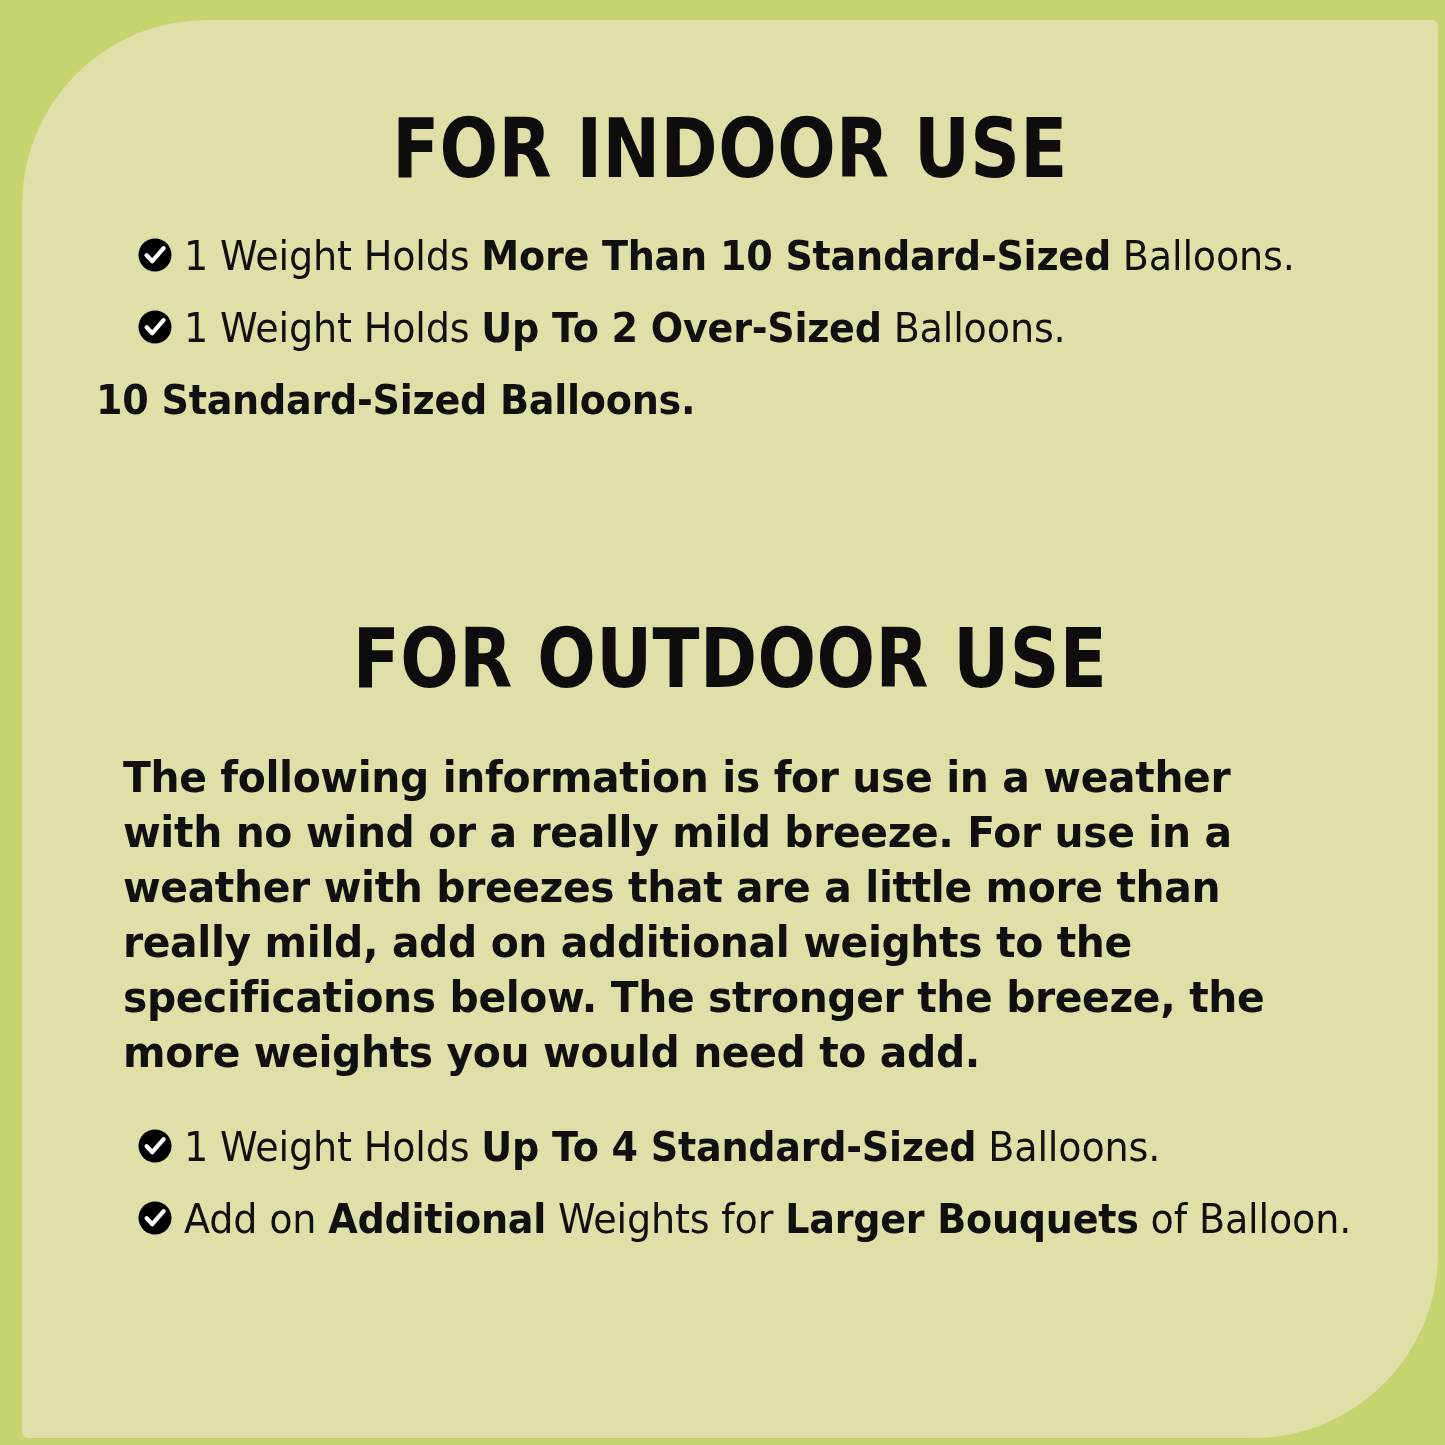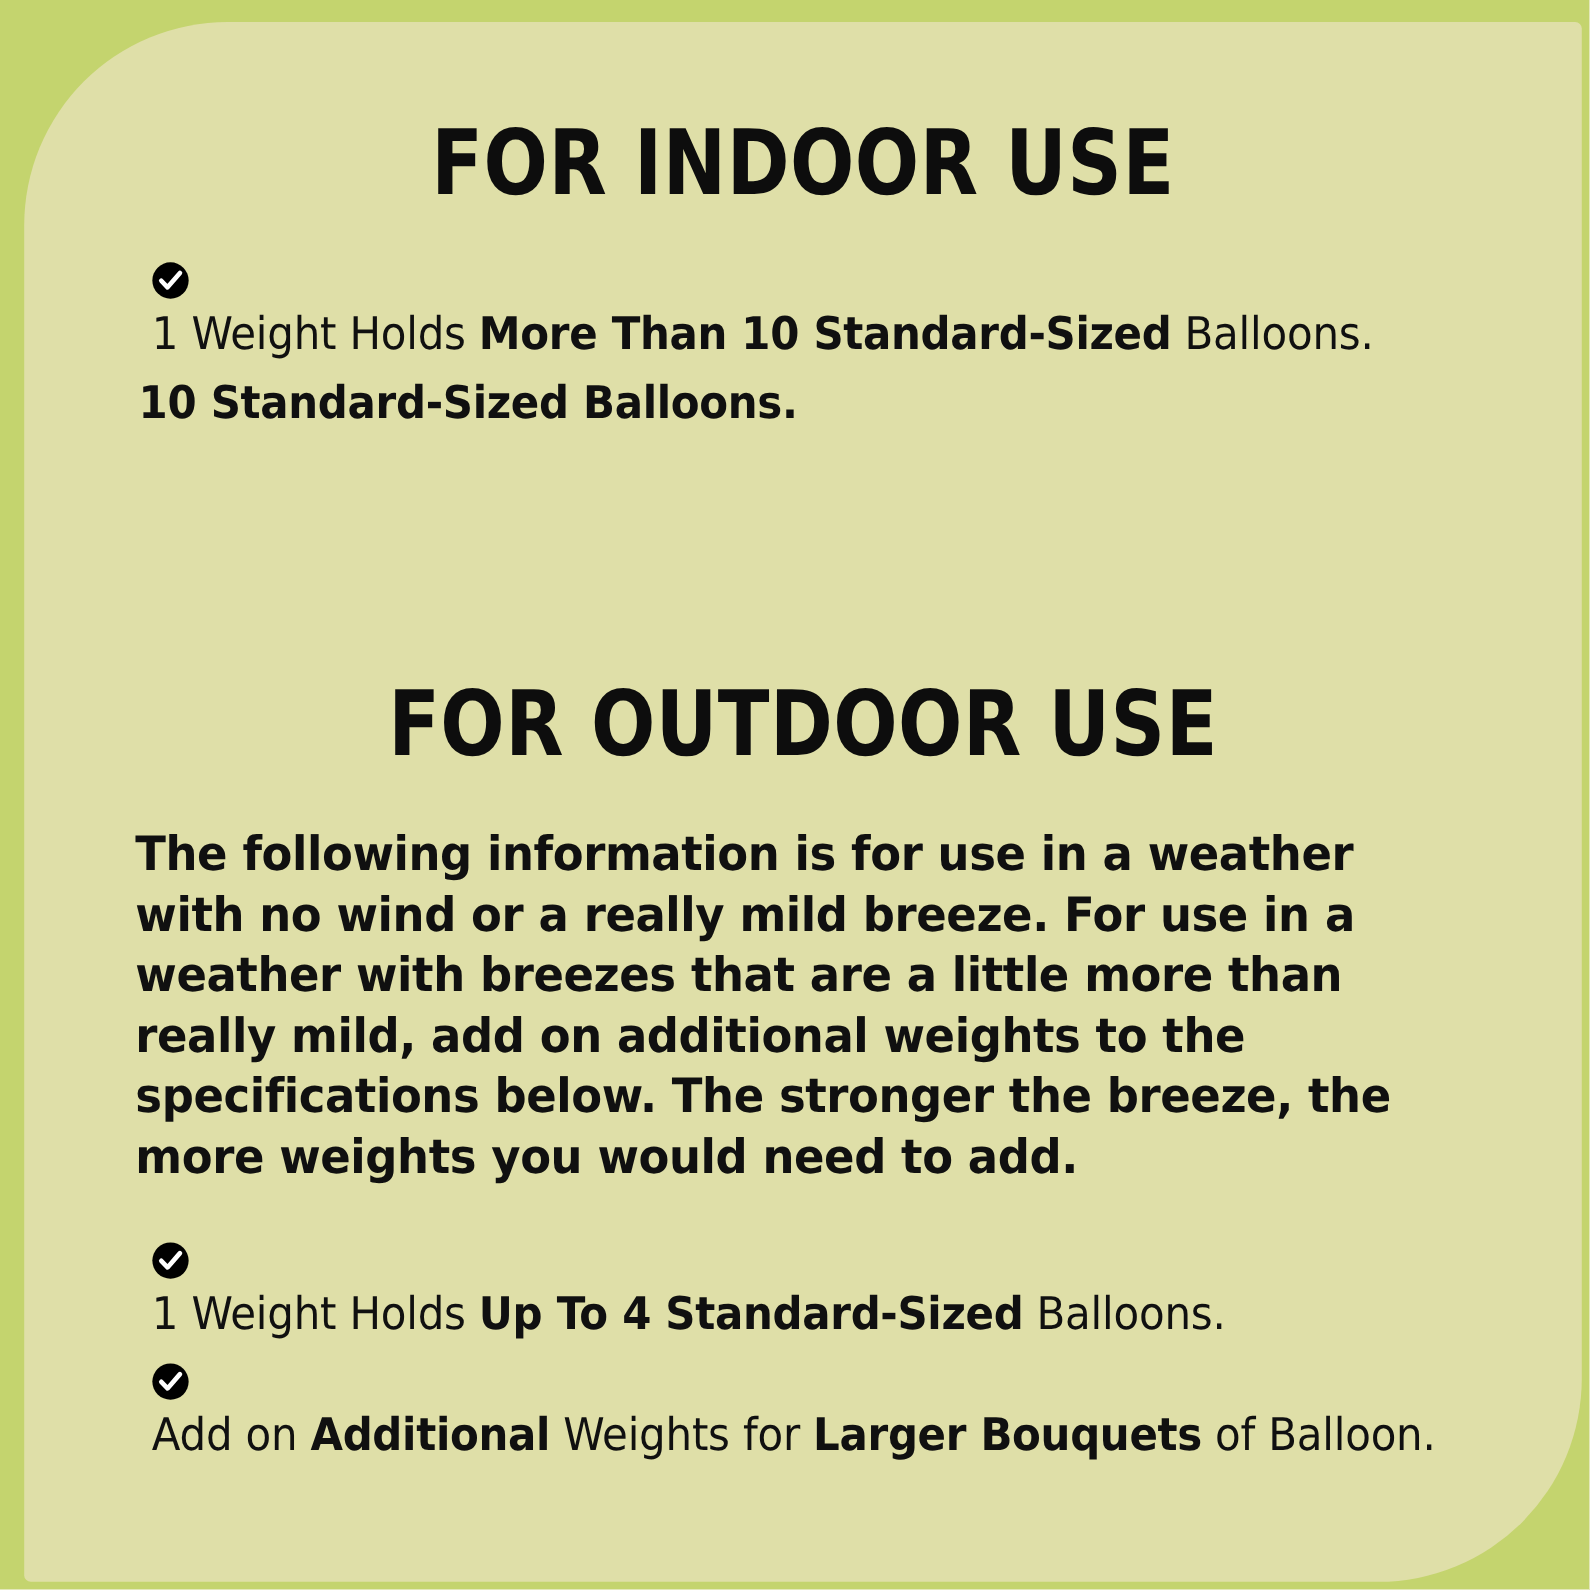--- a/index.html
+++ b/index.html
@@ -82,21 +82,20 @@
   .list-indoor { top: 205px; }
   .list-outdoor { top: 1096px; }
 
   .bullet-row {
     position: relative;
     display: flex;
     align-items: flex-start;
     padding-left: 116px;
     margin: 0;
     min-height: 72px;
-    flex-direction: column;
   }
 
   .check-icon {
     flex: 0 0 auto;
     width: 34px;
     height: 34px;
     margin-top: 13px;
     margin-right: 12px;
     display: block;
   }
@@ -115,21 +114,21 @@
   }
   .bullet-text b {
     font-weight: bold;
     letter-spacing: -0.3px;
   }
 
   
   .cont-row {
     position: relative;
     display: flex;
-    padding-left: 104px;
+    padding-left: 74px;
     min-height: 70px;
   }
 
   
   .intro-paragraph {
     position: absolute;
     left: 101px;
     top: 730px;
     width: 1260px;
     color: #101010;
@@ -155,20 +154,29 @@
       <ul class="bullet-list list-indoor" id="indoor-list">
           <li class="bullet-row">
             <span class="check-icon">
               <svg viewBox="0 0 34 34" xmlns="http://www.w3.org/2000/svg">
                 <circle cx="17" cy="17" r="16.5" fill="#000000"></circle>
                 <path d="M8.6 17.2 L14.3 23.2 L25.6 10.2" fill="none" stroke="#ffffff" stroke-width="4.2" stroke-linecap="round" stroke-linejoin="round"></path>
               </svg>
             </span>
             <span class="bullet-text"><span>1 Weight Holds </span><b>More Than 10 Standard-Sized</b><span> Balloons.</span></span>
           </li>
+          <li class="bullet-row">
+            <span class="check-icon">
+              <svg viewBox="0 0 34 34" xmlns="http://www.w3.org/2000/svg">
+                <circle cx="17" cy="17" r="16.5" fill="#000000"></circle>
+                <path d="M8.6 17.2 L14.3 23.2 L25.6 10.2" fill="none" stroke="#ffffff" stroke-width="4.2" stroke-linecap="round" stroke-linejoin="round"></path>
+              </svg>
+            </span>
+            <span class="bullet-text"><span>1 Weight Holds </span><b>Up To 2 Over-Sized</b><span> Balloons.</span></span>
+          </li>
           <li class="cont-row">
             <span class="bullet-text"><b>10 Standard-Sized Balloons.</b></span>
           </li>
         </ul>
 
       <div class="section-heading heading-outdoor">FOR OUTDOOR USE</div>
 
       <div class="intro-paragraph">
         <p>The following information is for use in a weather with no wind or a really mild breeze. For use in a weather with breezes that are a little more than really mild, add on additional weights to the specifications below. The stronger the breeze, the more weights you would need to add.</p>
       </div>

